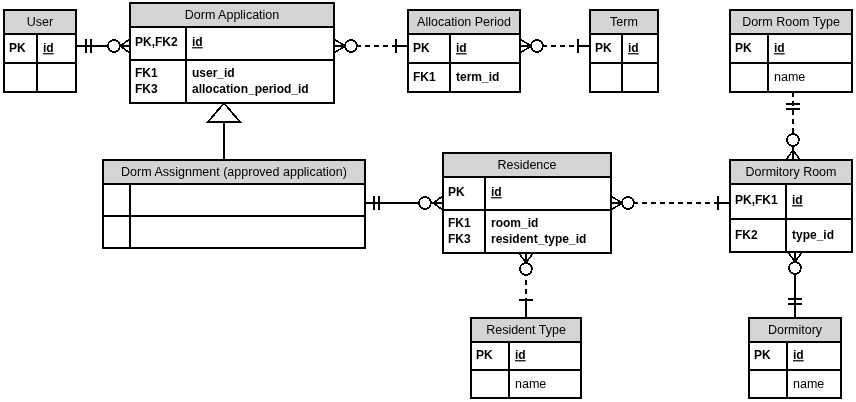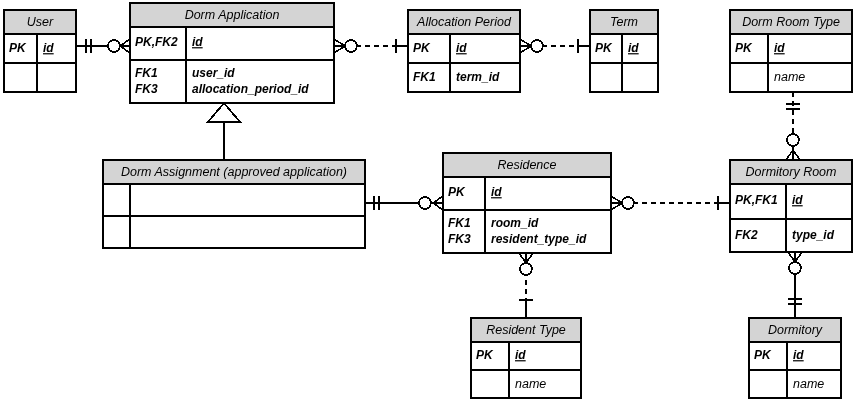--- a/index.html
+++ b/index.html
@@ -10,21 +10,20 @@
   body {
     width: 856px;
     height: 402px;
     overflow: hidden;
     font-family: "Liberation Sans", sans-serif;
   }
   #diagram-root {
     position: relative;
     width: 856px;
     height: 402px;
-    font-style: italic;
   }
   svg#er-canvas {
     position: absolute;
     top: 0;
     left: 0;
     width: 856px;
     height: 402px;
     shape-rendering: crispEdges;
   }
   .ent-box {

